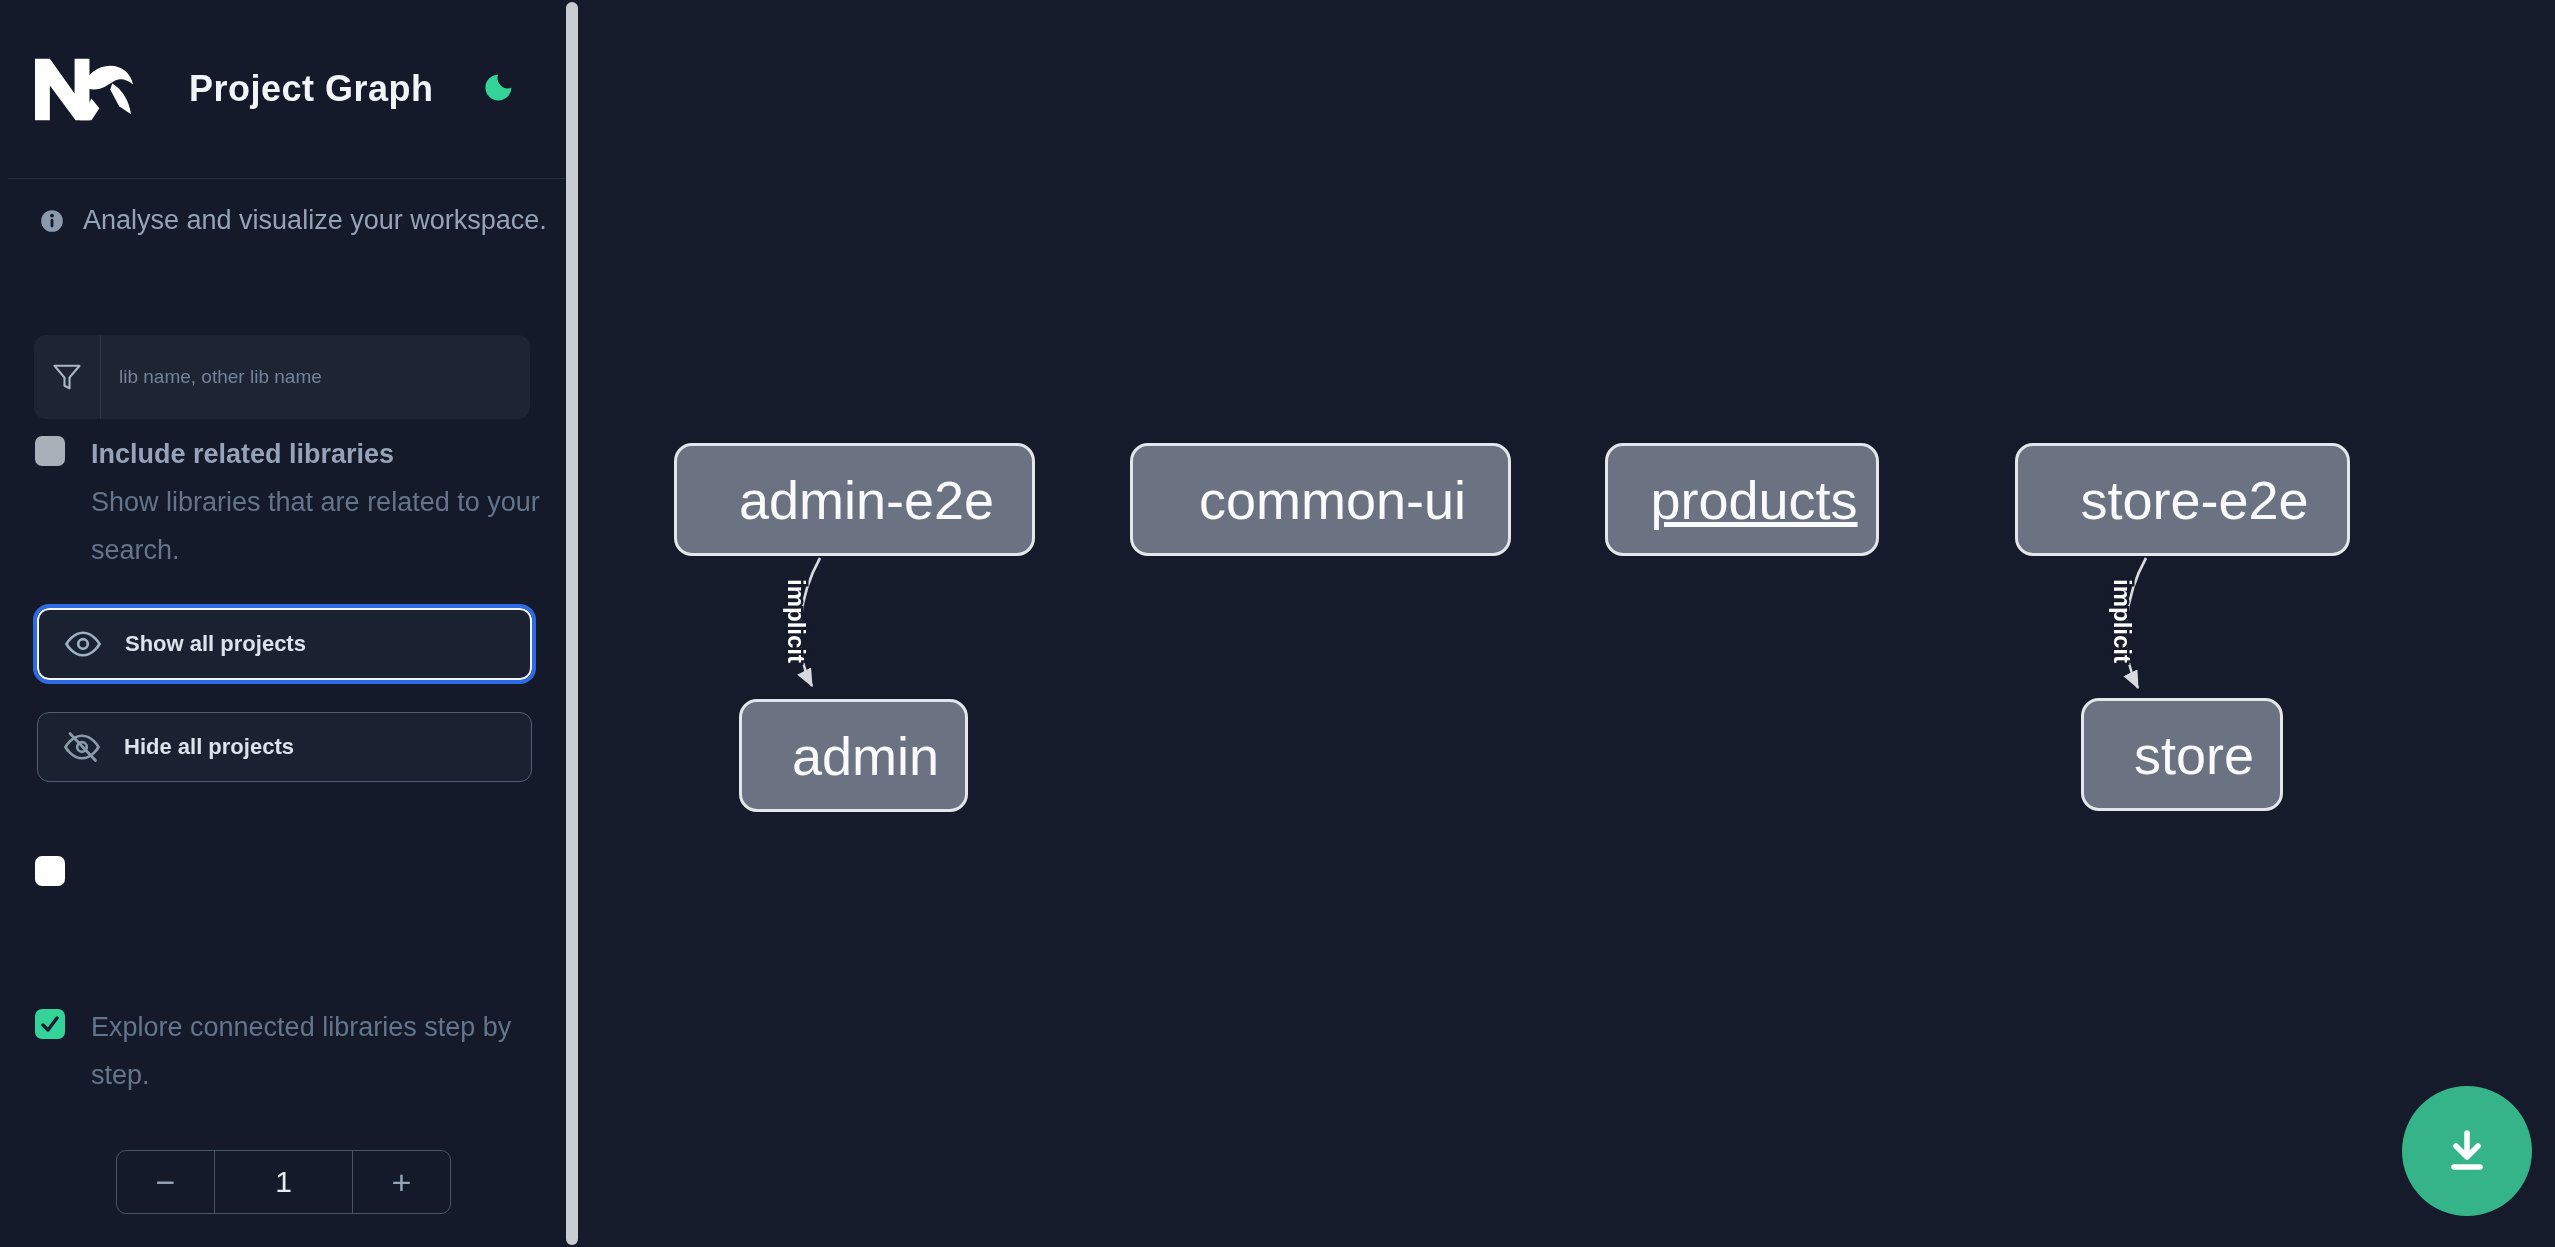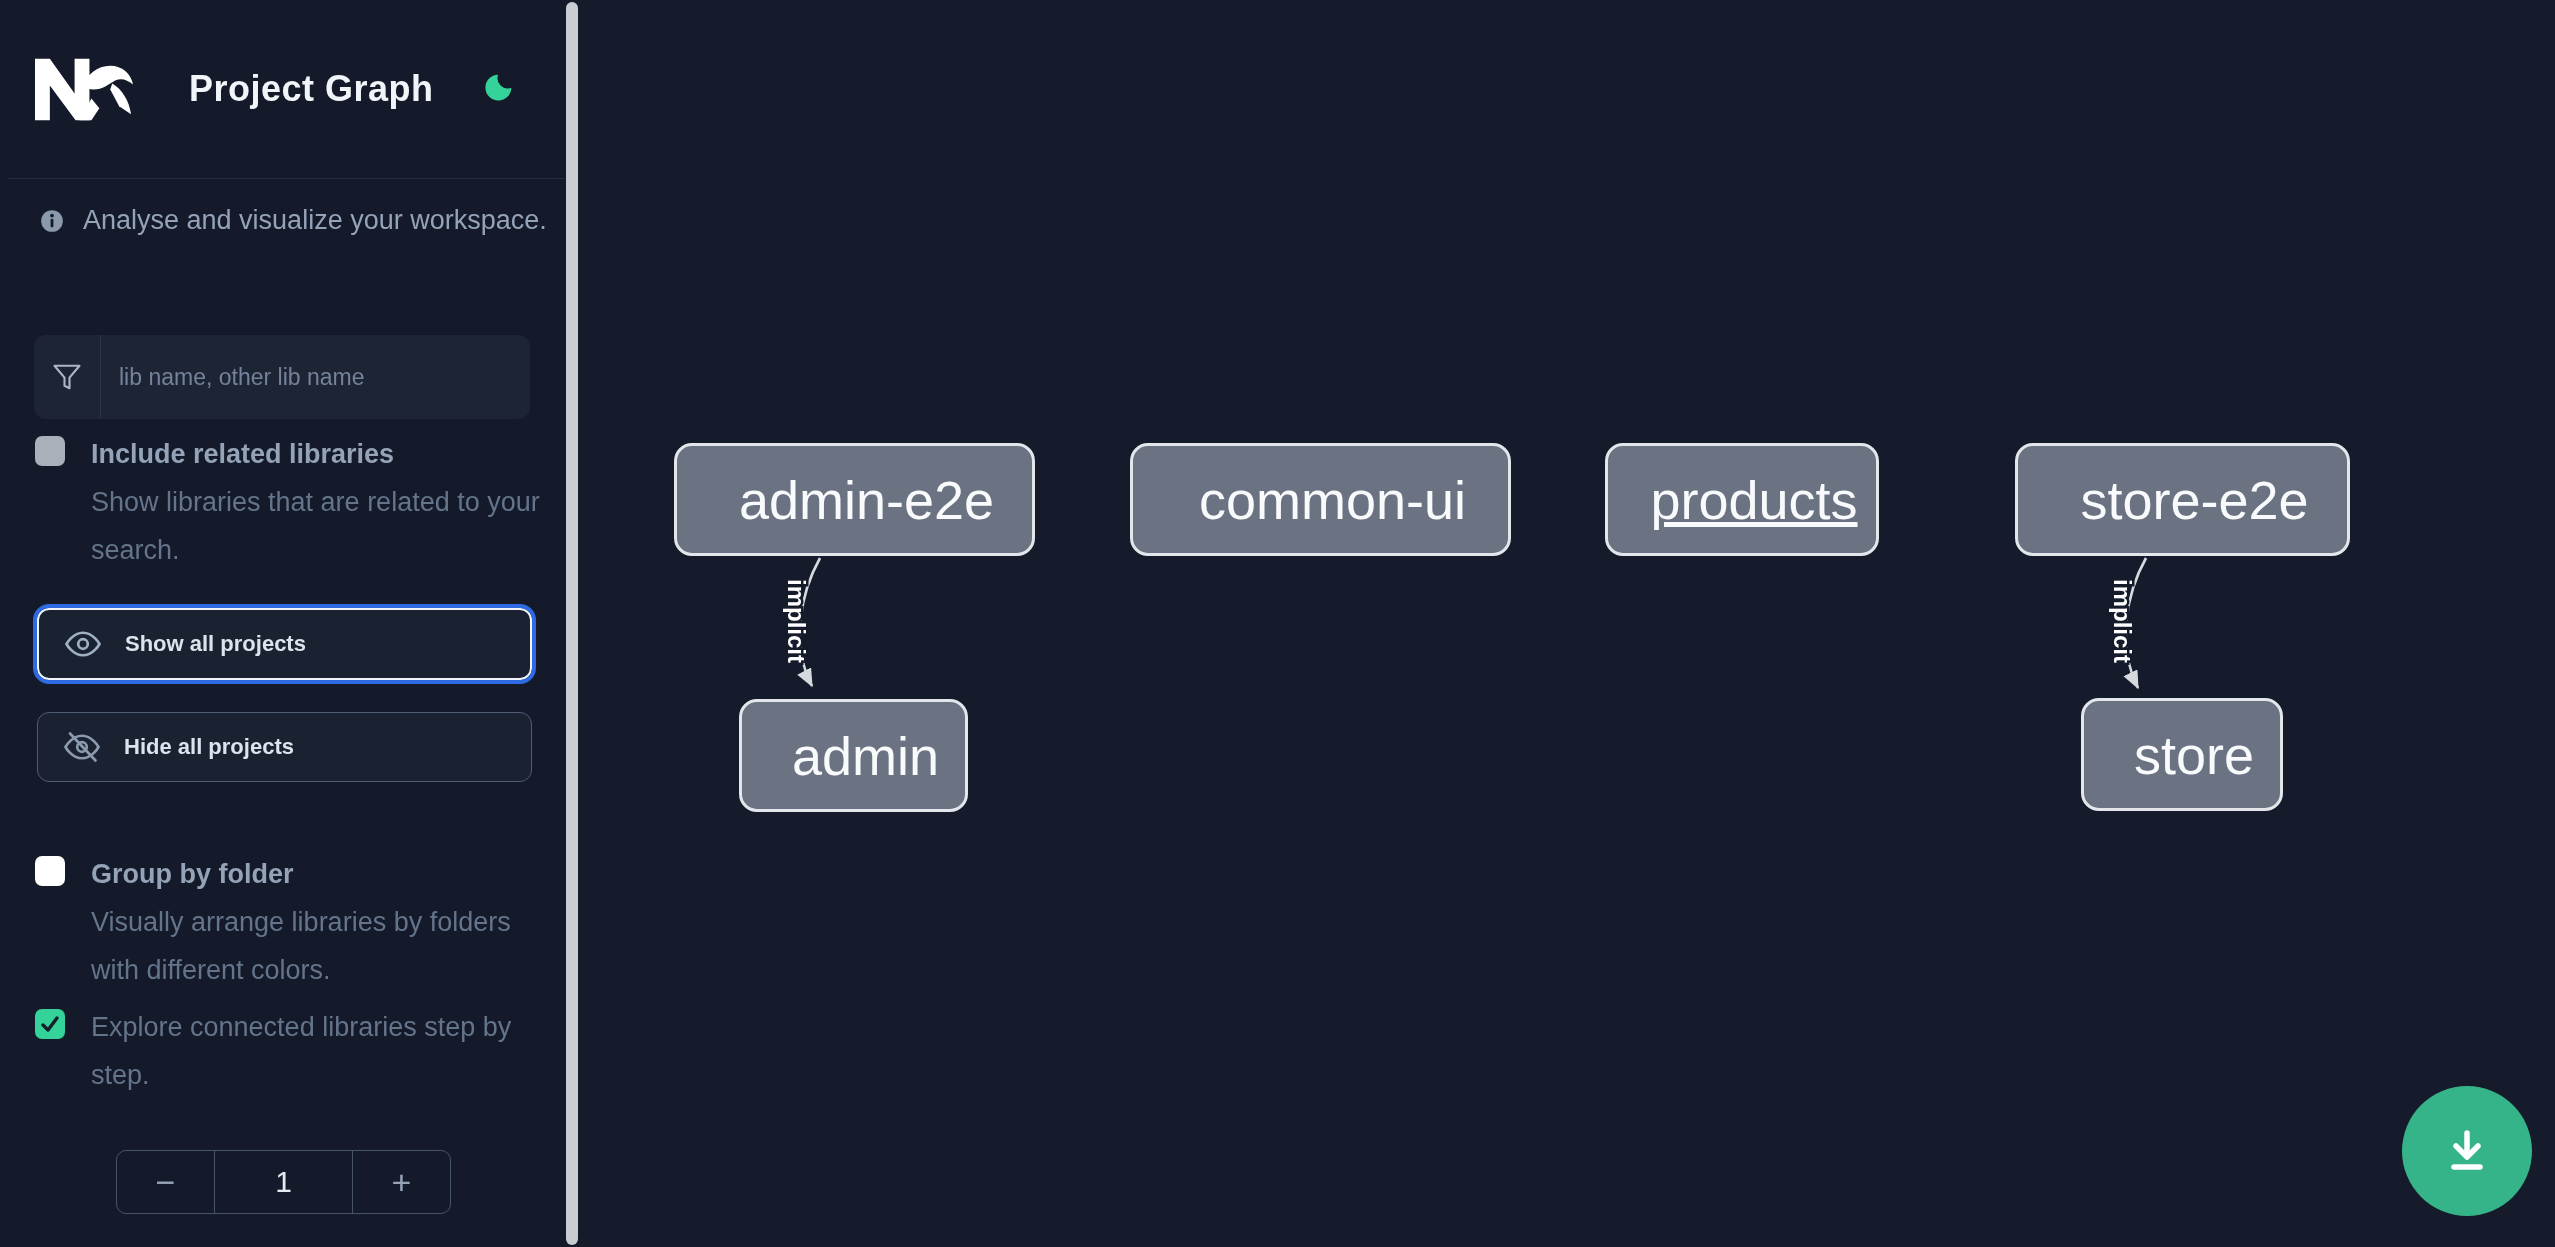--- a/index.html
+++ b/index.html
@@ -16,21 +16,21 @@
 
   .info-row{position:absolute;left:31px;top:205px;display:flex;align-items:center;gap:18px;
        color:#94a3b8;font-size:27px;font-weight:500;}
   .info-icon{width:26px;height:26px;flex:0 0 auto;}
 
   .search-box{position:absolute;left:26px;top:335px;width:496px;height:84px;background:#1d2534;
        border-radius:12px;display:flex;align-items:stretch;overflow:hidden;}
   .filter-cell{width:66px;display:flex;align-items:center;justify-content:center;
        border-right:1px solid #2b3545;flex:0 0 auto;}
   .search-input{flex:1;background:transparent;border:none;outline:none;color:#e2e8f0;
-       font-size:23px;padding:0 0 0 18px;font-family:"Liberation Sans",sans-serif;}
+       font-size:19px;padding:0 0 0 18px;font-family:"Liberation Sans",sans-serif;}
   .search-input::placeholder{color:#74829a;opacity:1;}
 
   .option{position:absolute;left:27px;display:grid;grid-template-columns:30px 1fr;column-gap:26px;}
   .checkbox{width:30px;height:30px;border-radius:7px;margin-top:6px;display:flex;
        align-items:center;justify-content:center;}
   .cb-gray{background:#a9b0ba;}
   .cb-white{background:#ffffff;}
   .cb-green{background:#34d399;}
   .option-text{font-size:27px;line-height:48px;}
   .option-label{font-weight:700;color:#94a3b8;display:block;}
@@ -133,24 +133,20 @@
       <svg class="icon" viewBox="0 0 24 24">
         <path d="M1 12s4-7.5 11-7.5S23 12 23 12s-4 7.5-11 7.5S1 12 1 12z" fill="none" stroke="#8b9aad" stroke-width="1.8"></path>
         <circle cx="12" cy="12" r="3.2" fill="none" stroke="#8b9aad" stroke-width="1.8"></circle>
         <line x1="4" y1="3" x2="21" y2="21" stroke="#8b9aad" stroke-width="1.8" stroke-linecap="round"></line>
       </svg>
       <span>Hide all projects</span>
     </div>
 
     <div class="option opt-group" style="top:850px">
       <div class="checkbox cb-white"></div>
-      <div class="option-text">
-        <span class="option-label">Group by folder</span>
-        <span class="option-desc">Visually arrange libraries by folders with different colors.</span>
-      </div>
     </div>
 
     <div class="option opt-prox" style="top:1003px">
       <div class="checkbox cb-green">
         <svg width="24" height="24" viewBox="0 0 24 24">
           <polyline points="5,13 10,18 19,6" fill="none" stroke="#15202f" stroke-width="3.4" stroke-linecap="round" stroke-linejoin="round"></polyline>
         </svg>
       </div>
       <div class="option-text">
         <span class="option-desc">Explore connected libraries step by step.</span>

